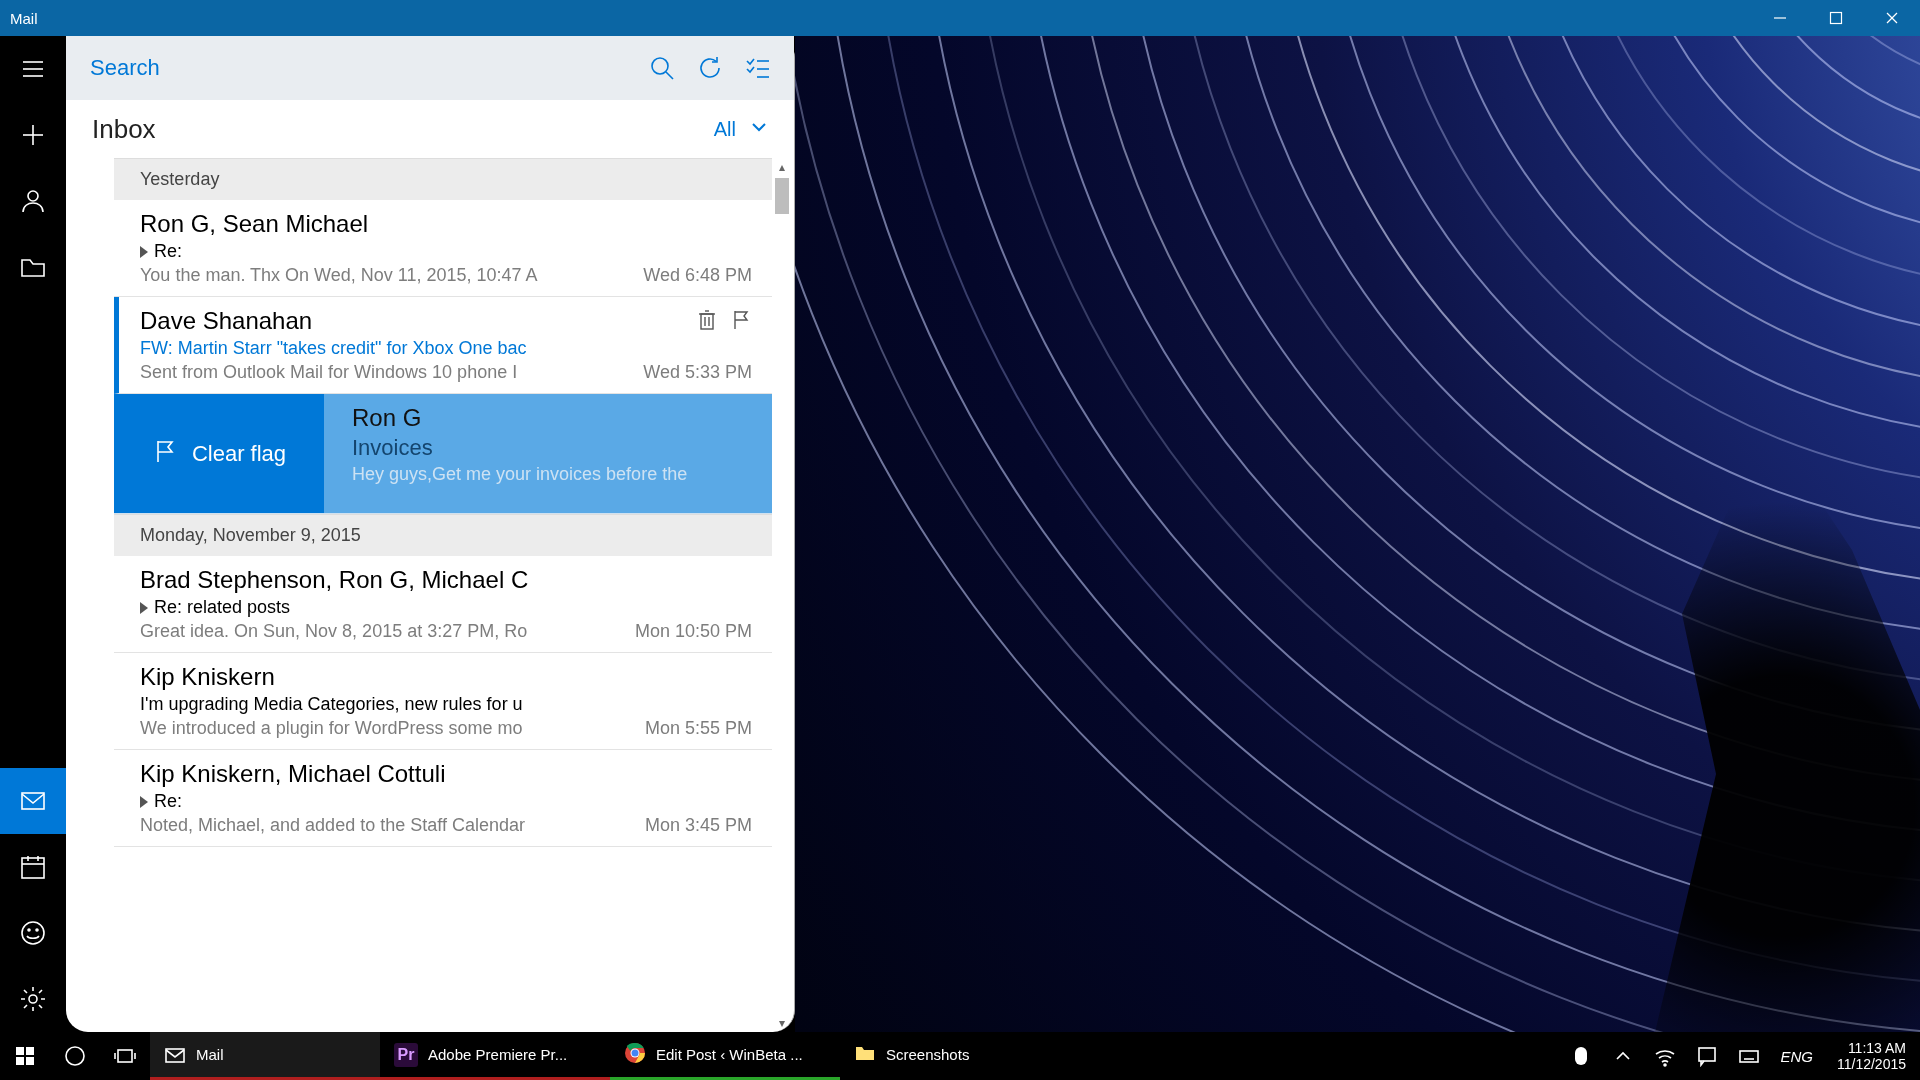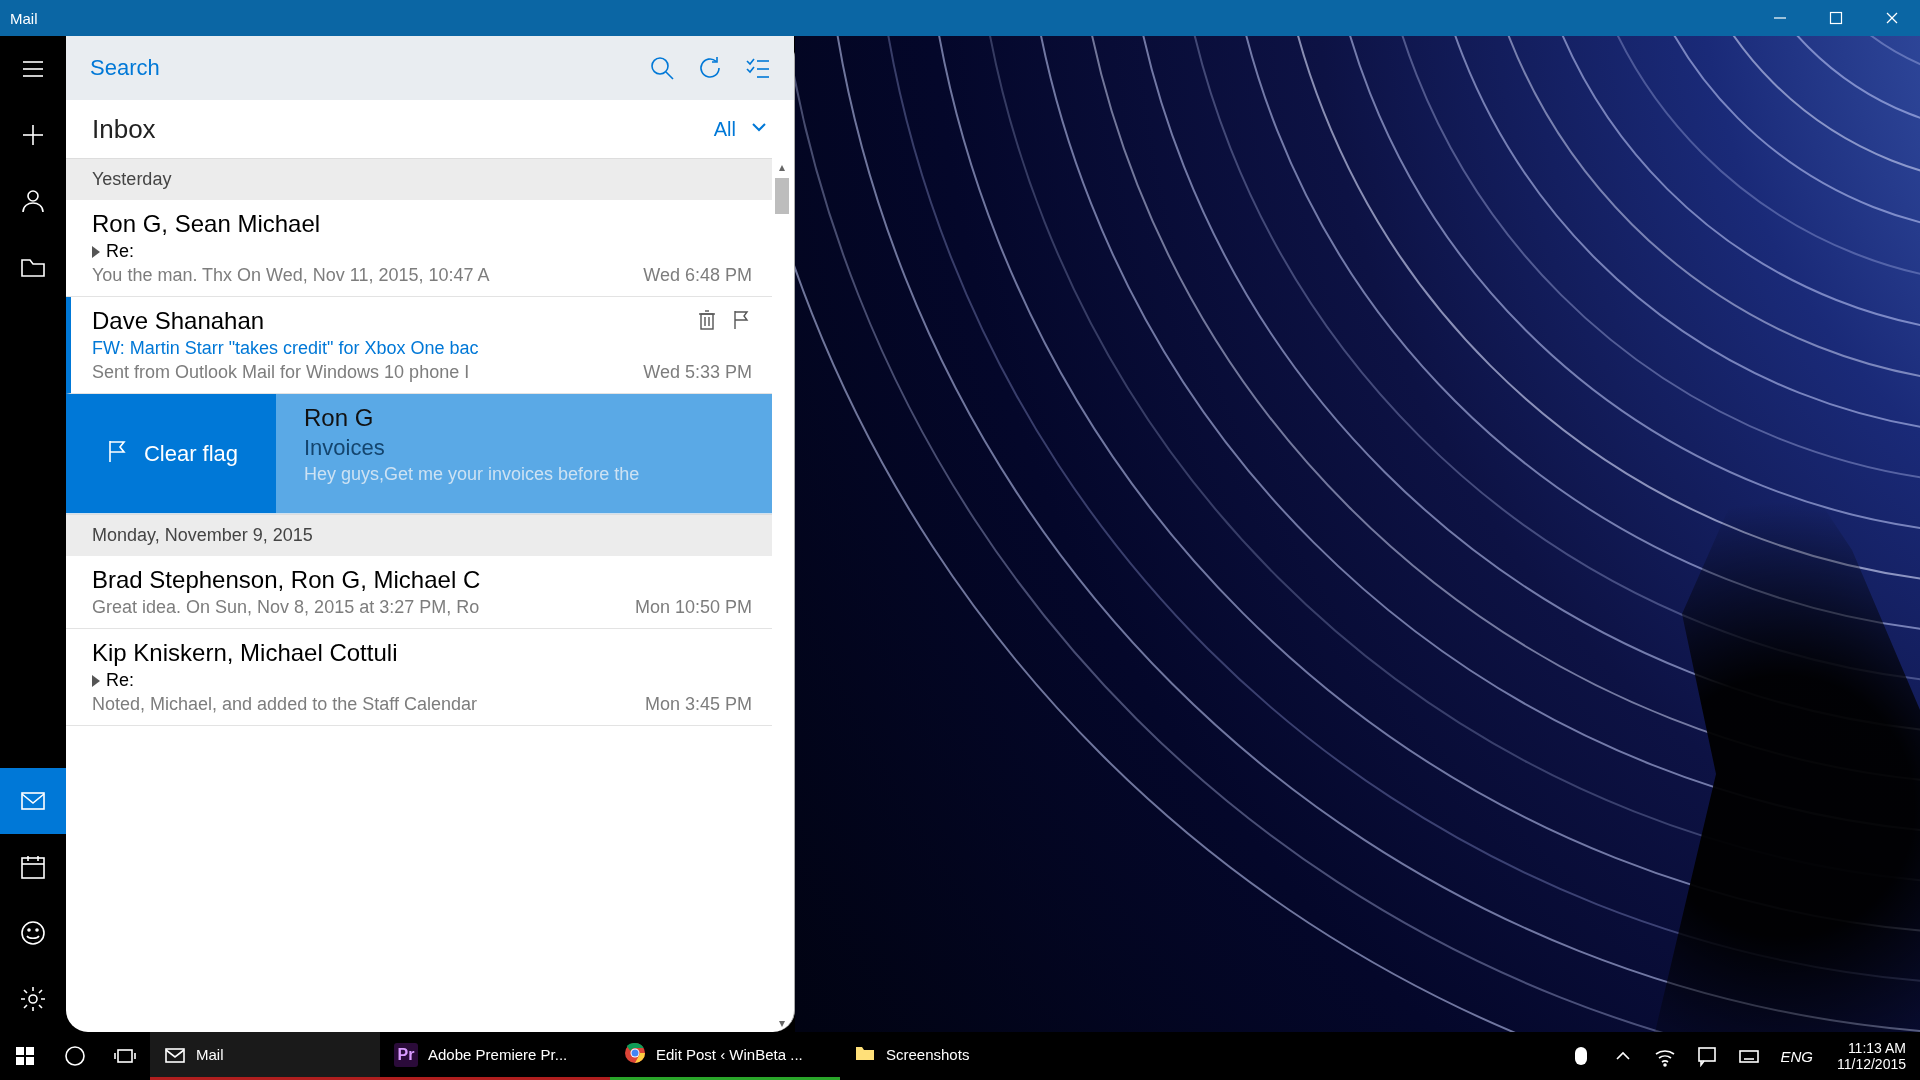--- a/index.html
+++ b/index.html
@@ -28,21 +28,21 @@
   .searchbar input { flex:1; border:none; background:transparent; font-size:22px; color:#0078d7; outline:none; }
   .searchbar input::placeholder { color:#0078d7; }
   .sb-icon { width:48px; height:48px; display:flex; align-items:center; justify-content:center; color:#0078d7; }
   .sb-icon svg { width:26px; height:26px; stroke:#0078d7; fill:none; stroke-width:1.6; }
 
   .folderhead { height:58px; display:flex; align-items:center; padding:0 26px; }
   .folderhead .fname { font-size:26px; font-weight:400; color:#222; flex:1; }
   .folderhead .filter { font-size:20px; color:#0078d7; display:flex; align-items:center; gap:14px; }
 
   .listwrap { flex:1; position:relative; overflow:hidden; }
-  .list { position:absolute; inset:0 22px 0 0; overflow:hidden; }
+  .list { position:absolute; inset:0 22px 0 0; overflow:hidden;padding-left:48px; }
 
   .grouphead { background:#ececec; height:42px; display:flex; align-items:center; padding:0 26px; font-size:18px; color:#444; border-top:1px solid #ddd; }
 
   .msg { padding:10px 20px 10px 26px; border-bottom:1px solid #e3e3e3; position:relative; display:flex; }
   .msg .col { flex:1; min-width:0; }
   .msg .from { font-size:24px; font-weight:400; color:#000; white-space:nowrap; overflow:hidden; text-overflow:ellipsis; }
   .msg .subj { font-size:18px; color:#000000; margin-top:3px; white-space:nowrap; overflow:hidden; text-overflow:ellipsis; display:flex; align-items:center; gap:6px; }
   .msg .prev { font-size:18px; color:#7d7d7d; margin-top:3px; white-space:nowrap; overflow:hidden; text-overflow:ellipsis; }
   .msg .time { position:absolute; right:20px; bottom:10px; font-size:18px; color:#7d7d7d; }
   .msg .hover-actions { position:absolute; right:20px; top:12px; display:flex; gap:12px; }
@@ -266,25 +266,37 @@
             <div class="subj">Invoices</div>
             <div class="prev">Hey guys,Get me your invoices before the</div>
           </div>
         </div>
 
         <div class="grouphead">Monday, November 9, 2015</div>
 
         <div class="msg">
           <div class="col">
             <div class="from">Brad Stephenson, Ron G, Michael C</div>
+            <div class="subj">
+              <span class="tri"></span>
+              <span>Re: related posts</span>
+            </div>
             <div class="prev">Great idea. On Sun, Nov 8, 2015 at 3:27 PM, Ro</div>
           </div>
           <div class="time">Mon 10:50 PM</div>
         </div>
 
+        <div class="msg">
+          <div class="col">
+            <div class="from">Kip Kniskern</div>
+            <div class="subj">I'm upgrading Media Categories, new rules for u</div>
+            <div class="prev">We introduced a plugin for WordPress some mo</div>
+          </div>
+          <div class="time">Mon 5:55 PM</div>
+        </div>
 
         <div class="msg">
           <div class="col">
             <div class="from">Kip Kniskern, Michael Cottuli</div>
             <div class="subj">
               <span class="tri"></span>
               <span>Re:</span>
             </div>
             <div class="prev">Noted, Michael, and added to the Staff Calendar</div>
           </div>

